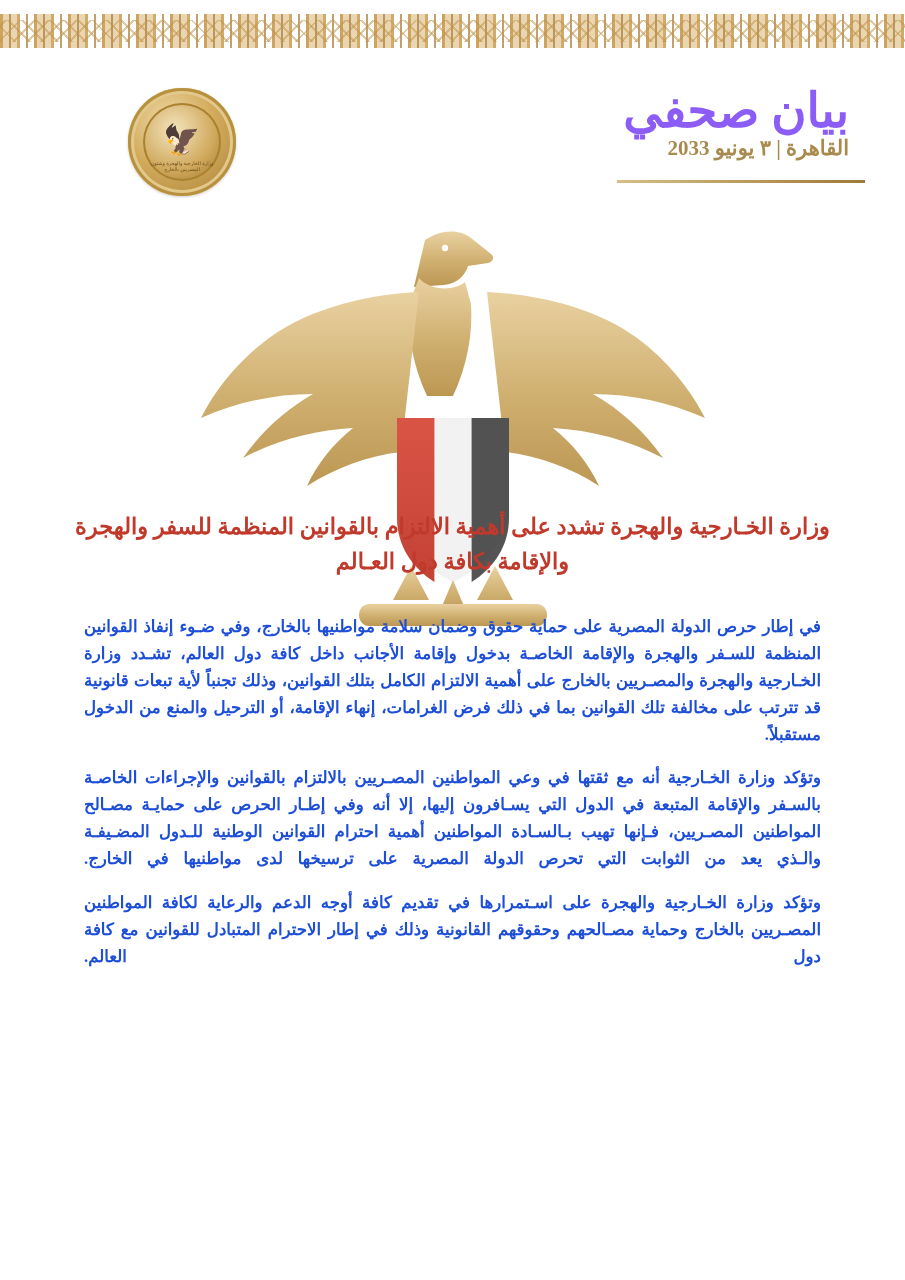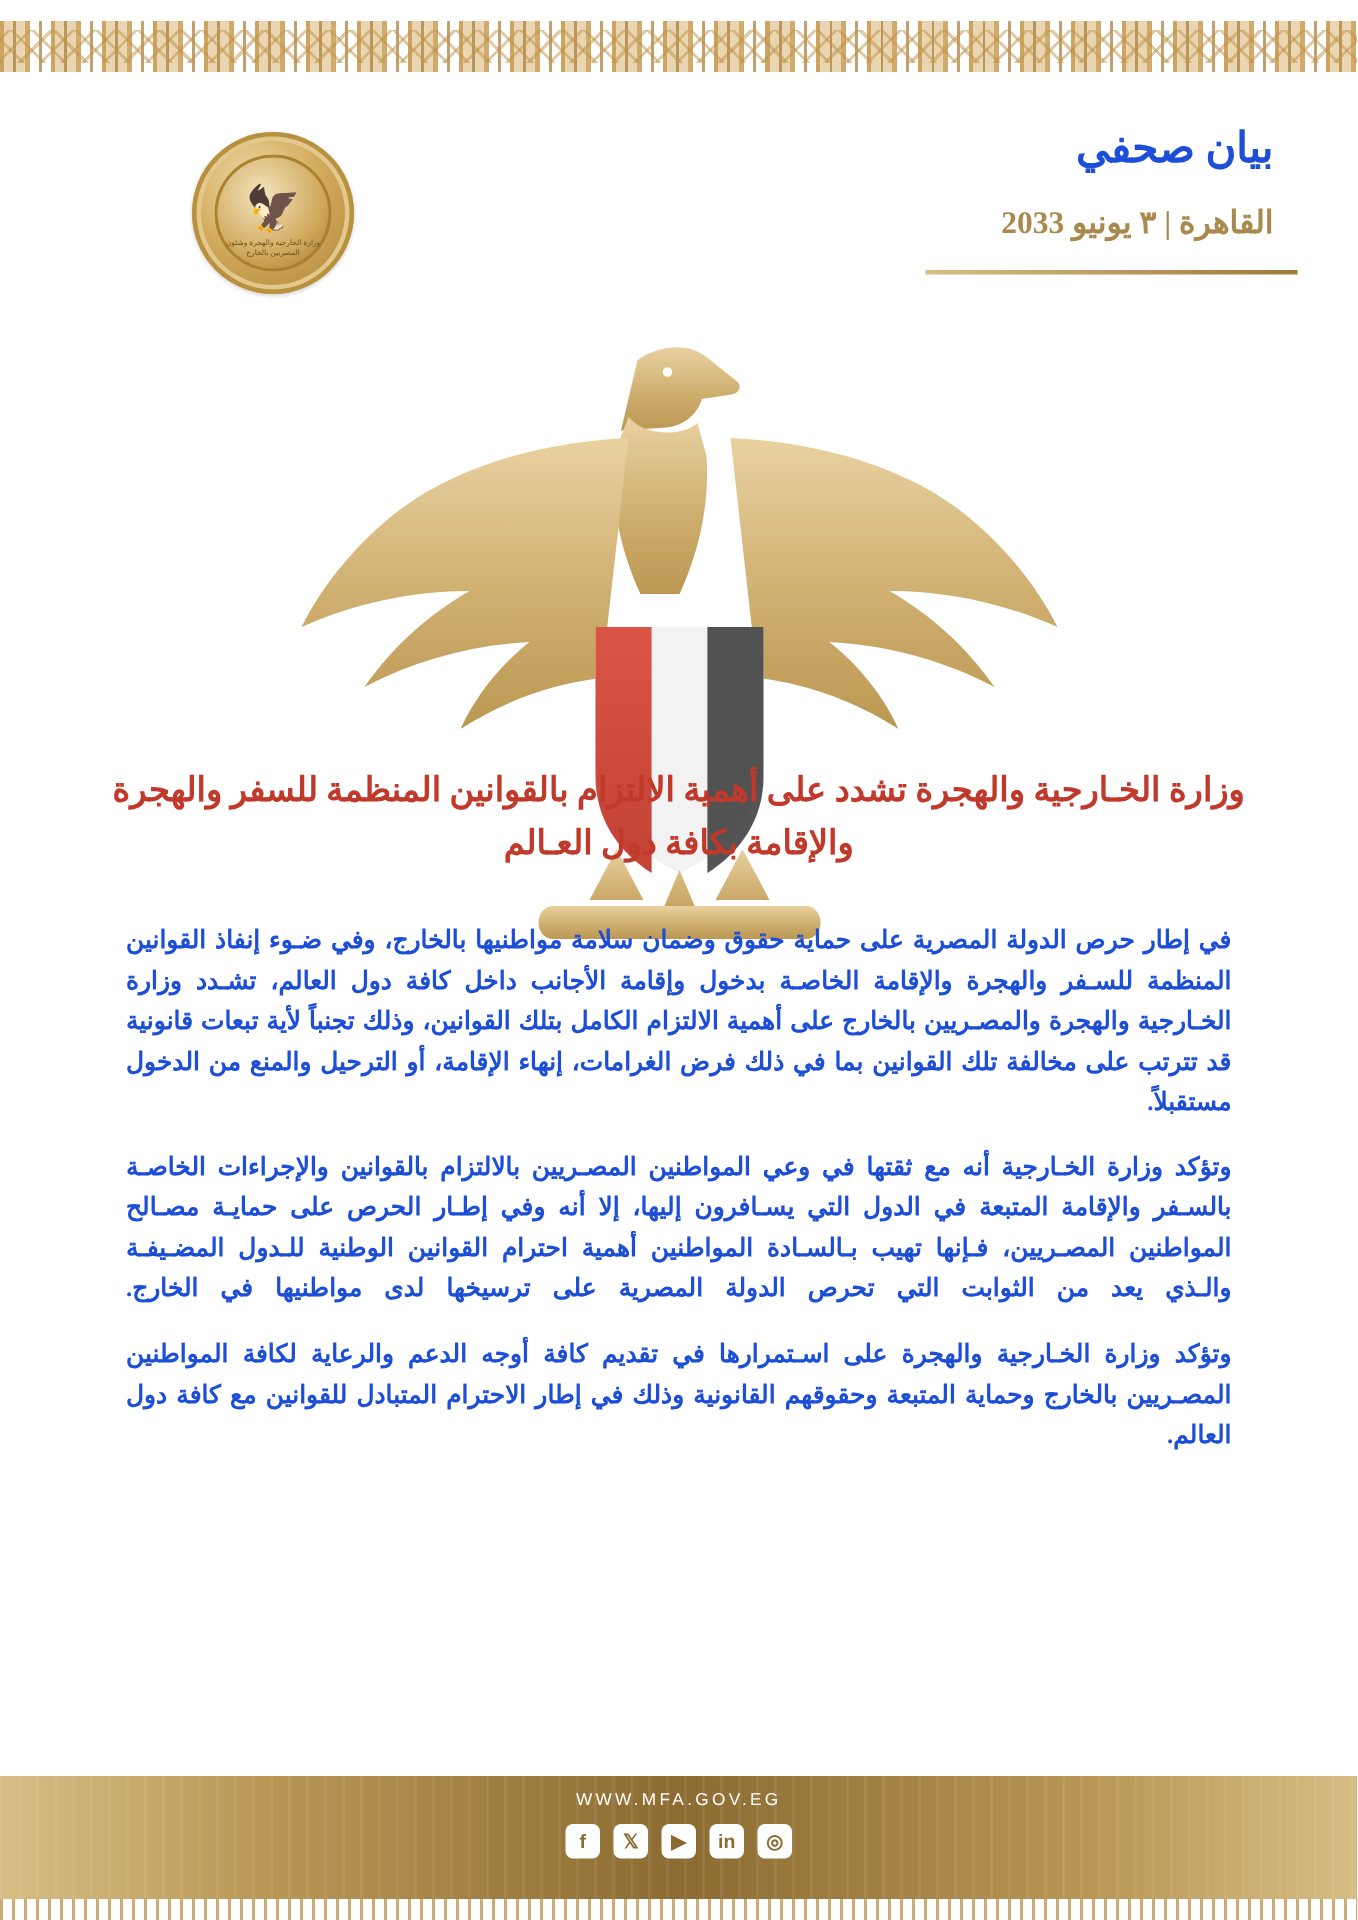--- a/index.html
+++ b/index.html
@@ -49,22 +49,22 @@
         rgba(255,255,255,0) 2px, rgba(255,255,255,0) 10px);
   }
 
   
   .header {
     position: absolute; top: 72px; right: 0; left: 0;
     height: 150px;
   }
   .header-title {
     position: absolute; right: 56px; top: 10px;
-    font-size: 28px; font-weight: bold;
-    color: #1d4ed8;
+    font-size: 48px; font-weight: bold;
+    color: #8b5cf6;
     letter-spacing: 1px;
     font-family: "Liberation Serif", "DejaVu Serif", serif;
   }
   .header-date {
     position: absolute; right: 56px; top: 64px;
     font-size: 21px; font-weight: bold;
     color: #a98a4e;
   }
   .header-rule {
     position: absolute; right: 40px; top: 108px;
@@ -244,31 +244,17 @@
     </svg>
   </div>
 
   <div class="title-block">
     <h1 class="doc-title">وزارة الخـارجية والهجرة تشدد على أهمية الالتزام بالقوانين المنظمة للسفر والهجرة والإقامة بكافة دول العـالم</h1>
   </div>
 
   <div class="body-text">
     <p class="para j">في إطار حرص الدولة المصرية على حماية حقوق وضمان سلامة مواطنيها بالخارج، وفي ضـوء إنفاذ القوانين المنظمة للسـفر والهجرة والإقامة الخاصـة بدخول وإقامة الأجانب داخل كافة دول العالم، تشـدد وزارة الخـارجية والهجرة والمصـريين بالخارج على أهمية الالتزام الكامل بتلك القوانين، وذلك تجنباً لأية تبعات قانونية قد تترتب على مخالفة تلك القوانين بما في ذلك فرض الغرامات، إنهاء الإقامة، أو الترحيل والمنع من الدخول مستقبلاً.</p>
     <p class="para j">وتؤكد وزارة الخـارجية أنه مع ثقتها في وعي المواطنين المصـريين بالالتزام بالقوانين والإجراءات الخاصـة بالسـفر والإقامة المتبعة في الدول التي يسـافرون إليها، إلا أنه وفي إطـار الحرص على حمايـة مصـالح المواطنين المصـريين، فـإنها تهيب بـالسـادة المواطنين أهمية احترام القوانين الوطنية للـدول المضـيفـة والـذي يعد من الثوابت التي تحرص الدولة المصرية على ترسيخها لدى مواطنيها في الخارج.</p>
-    <p class="para j">وتؤكد وزارة الخـارجية والهجرة على اسـتمرارها في تقديم كافة أوجه الدعم والرعاية لكافة المواطنين المصـريين بالخارج وحماية المتبعة وحقوقهم القانونية وذلك في إطار الاحترام المتبادل للقوانين مع كافة دول العالم.</p>
-  </div>
-
-  <div class="footer">
-    <div class="footer-pattern"></div>
-    <div class="footer-center">
-      <div class="footer-url">WWW.MFA.GOV.EG</div>
-      <div class="social">
-        <div class="social-icon">f</div>
-        <div class="social-icon">𝕏</div>
-        <div class="social-icon">▶</div>
-        <div class="social-icon">in</div>
-        <div class="social-icon">◎</div>
-      </div>
-    </div>
-    <div class="footer-bottom-strip"></div>
-  </div>
+    <p class="para j">وتؤكد وزارة الخـارجية والهجرة على اسـتمرارها في تقديم كافة أوجه الدعم والرعاية لكافة المواطنين المصـريين بالخارج وحماية مصـالحهم وحقوقهم القانونية وذلك في إطار الاحترام المتبادل للقوانين مع كافة دول العالم.</p>
+  </div>
+
 
 </div>
 
 </body></html>

